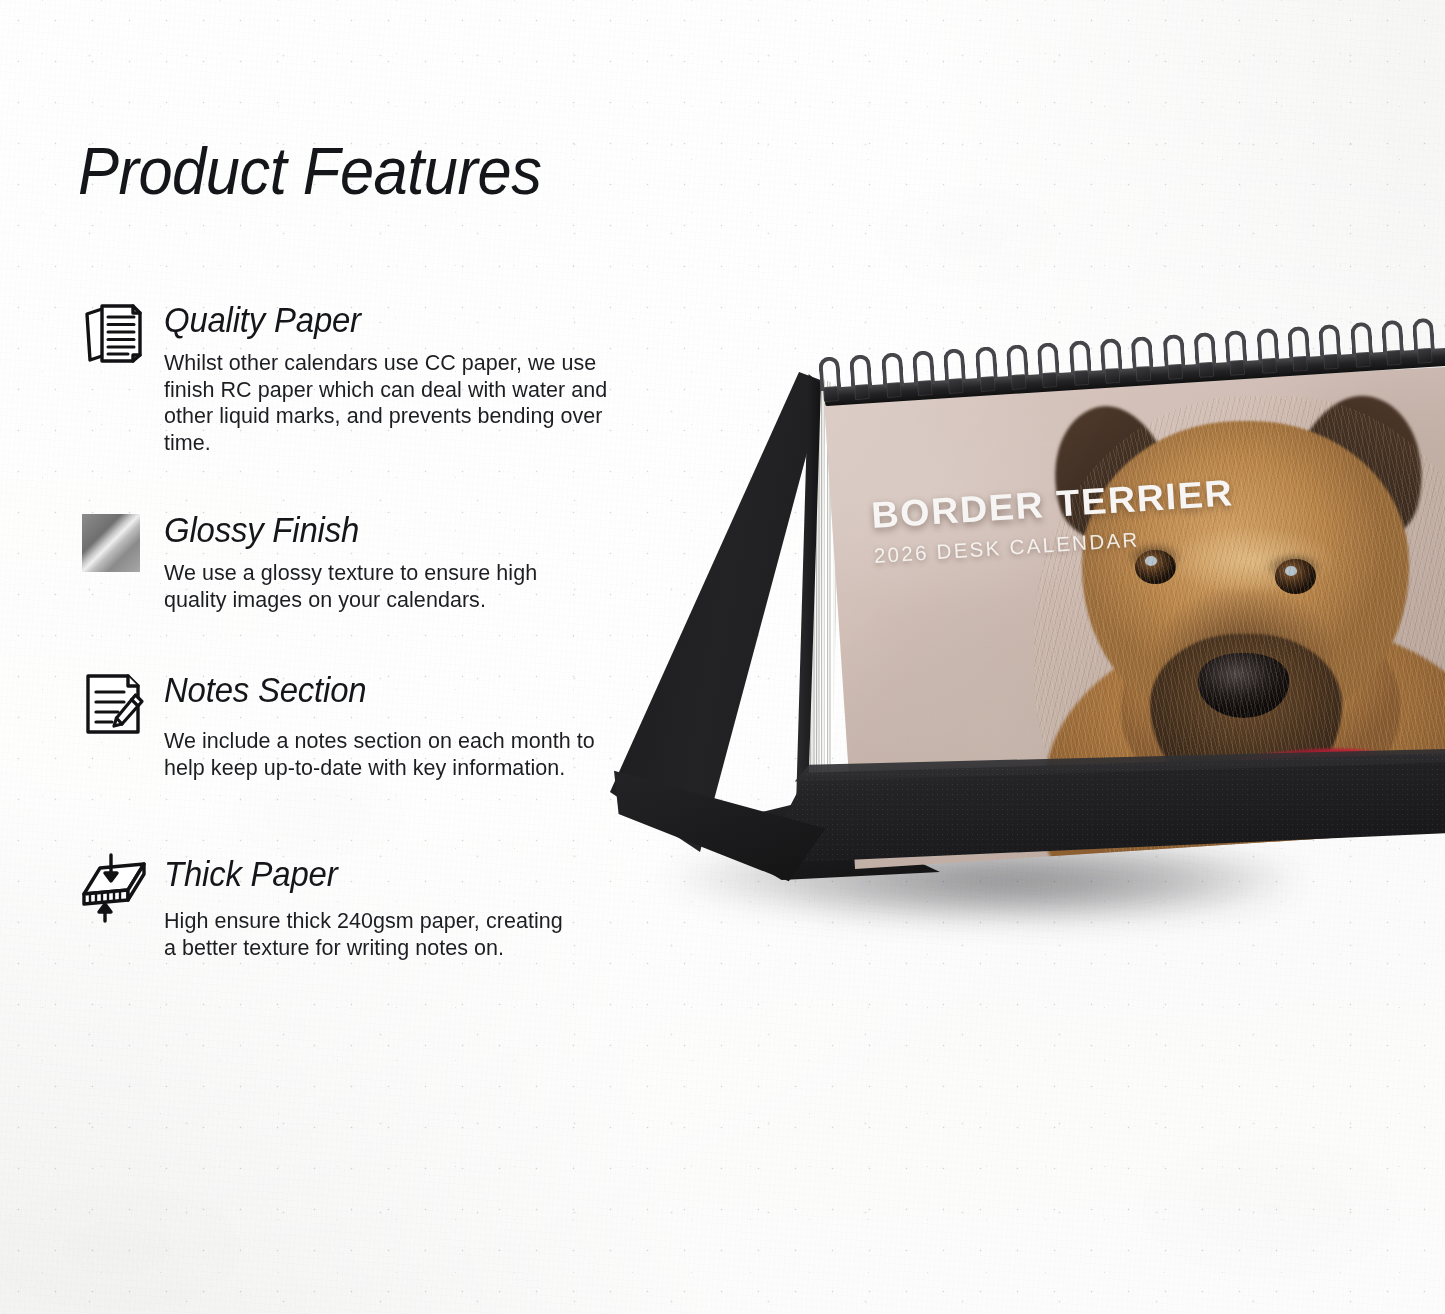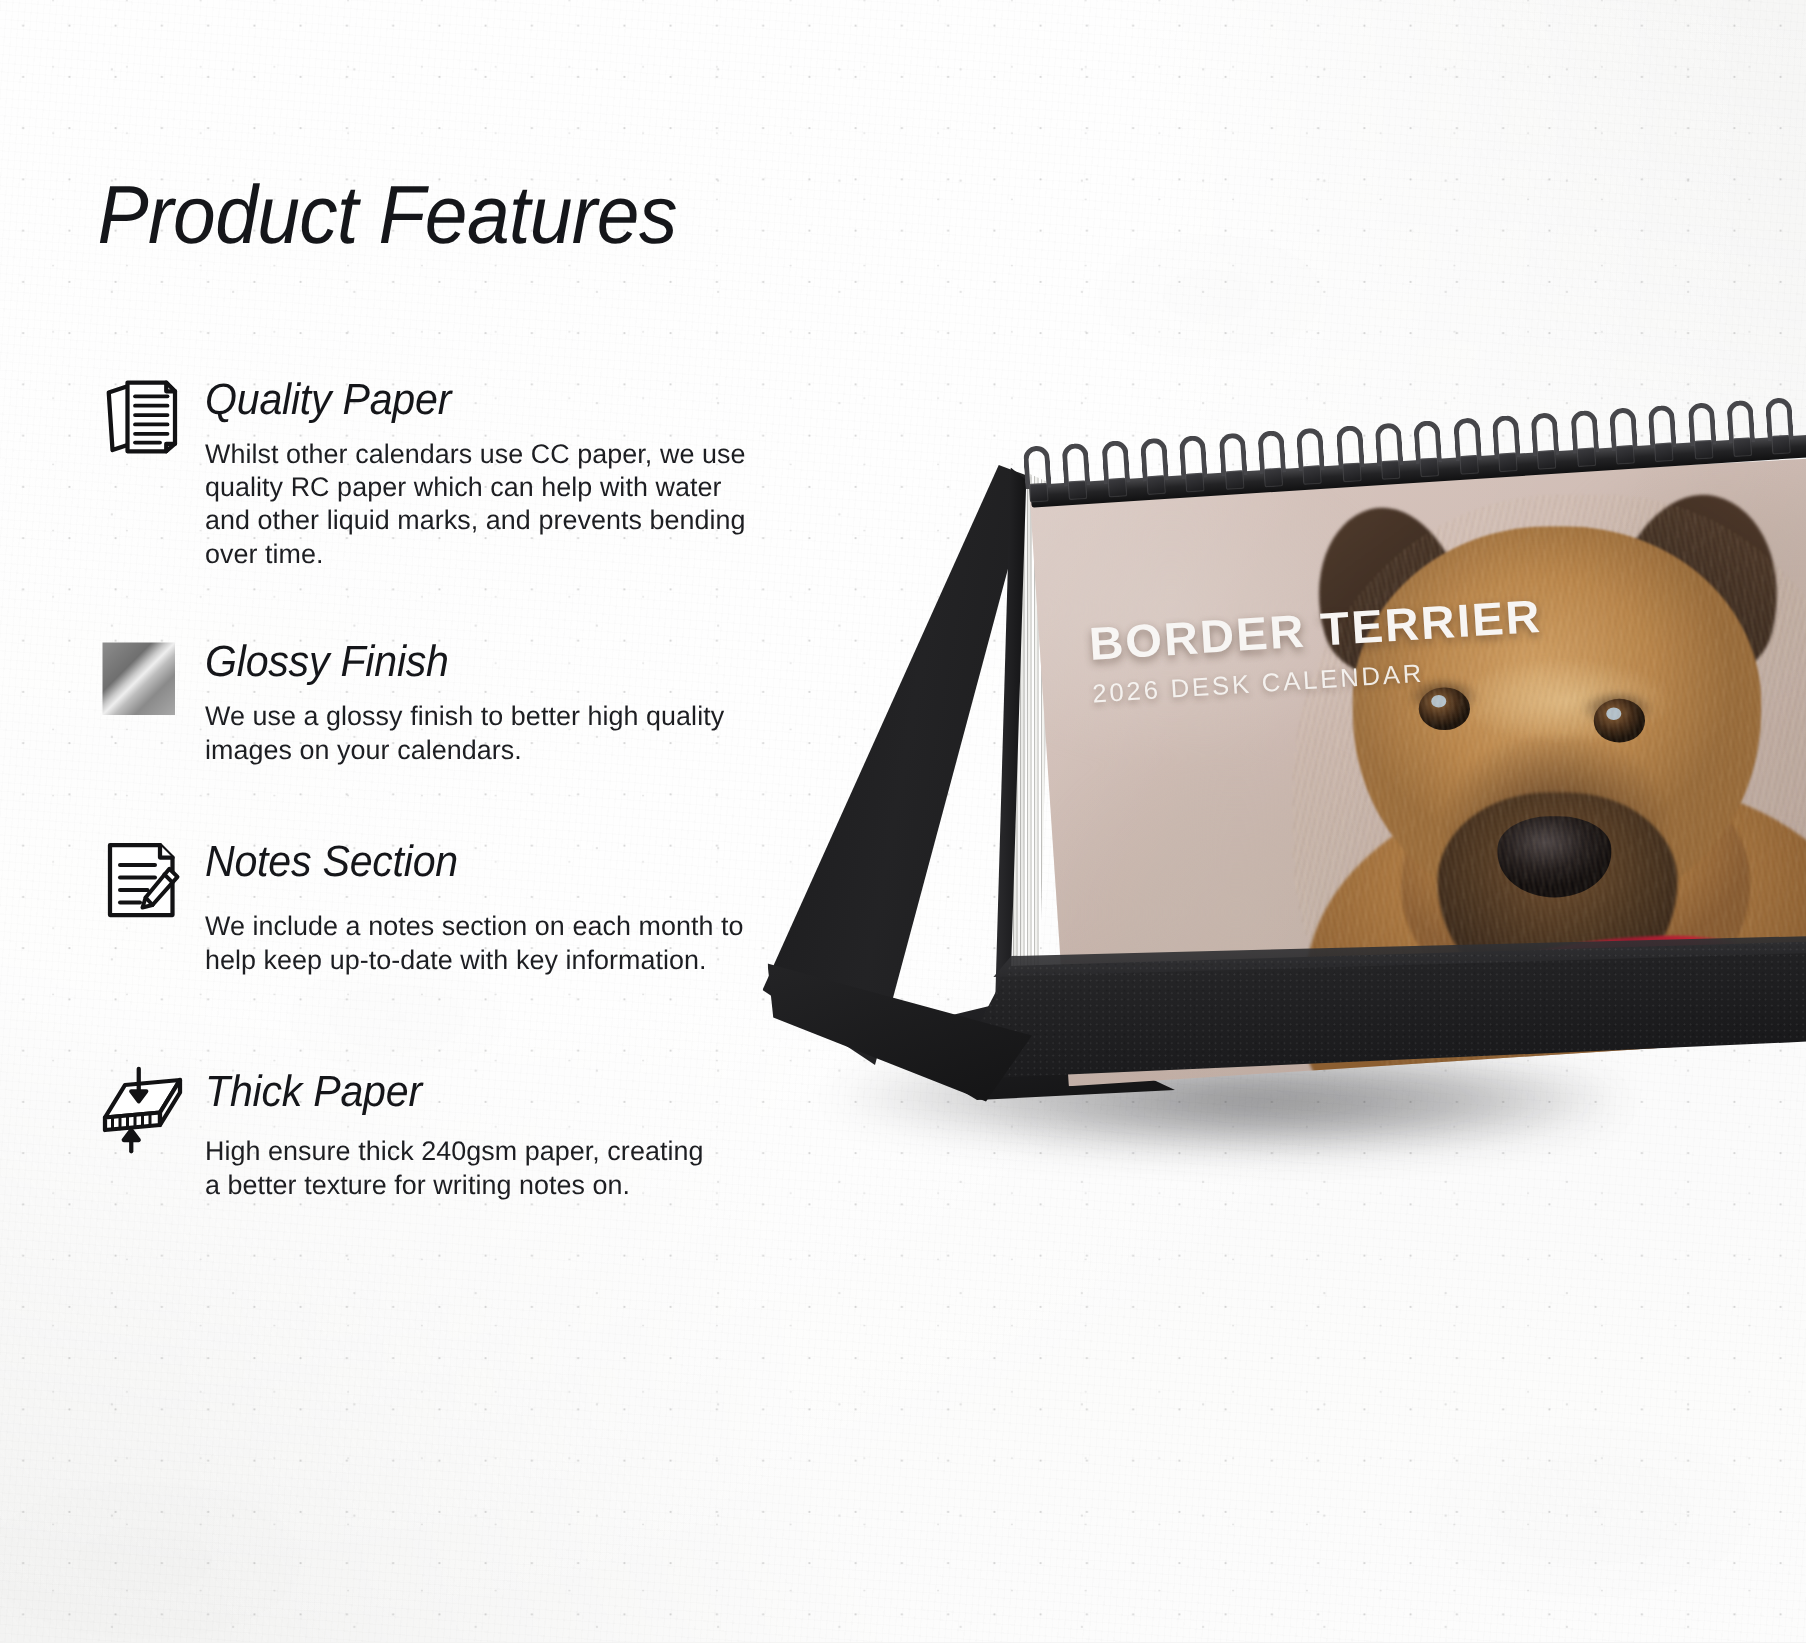--- a/index.html
+++ b/index.html
@@ -345,29 +345,29 @@
           <line x1="30" y1="19" x2="56" y2="19"></line>
           <line x1="30" y1="26.5" x2="56" y2="26.5"></line>
           <line x1="30" y1="34" x2="56" y2="34"></line>
           <line x1="30" y1="41.5" x2="56" y2="41.5"></line>
           <line x1="30" y1="49" x2="56" y2="49"></line>
           <line x1="30" y1="56" x2="50" y2="56"></line>
         </g>
       </svg>
     </div>
     <div class="feature-title">Quality Paper</div>
-    <div class="feature-body">Whilst other calendars use CC paper, we use quality RC paper which can help with water and other liquid marks, and prevents bending over time.</div>
+    <div class="feature-body">Whilst other calendars use CC paper, we use finish RC paper which can deal with water and other liquid marks, and prevents bending over time.</div>
   </div>
 
   <div class="feature" id="feature-1">
     <div class="feature-icon">
       <div id="gloss-swatch"></div>
     </div>
     <div class="feature-title">Glossy Finish</div>
-    <div class="feature-body">We use a glossy finish to better high quality images on your calendars.</div>
+    <div class="feature-body">We use a glossy texture to ensure high quality images on your calendars.</div>
   </div>
 
   <div class="feature" id="feature-2">
     <div class="feature-icon">
       <svg viewBox="0 0 72 72">
         <g fill="#ffffff" stroke="#121214" stroke-width="3.4" stroke-linejoin="round" stroke-linecap="round">
           <path d="M10 8 H50 L60 18 V64 H10 Z"></path>
           <path d="M50 8 V18 H60"></path>
         </g>
         <g stroke="#121214" stroke-width="3.2" stroke-linecap="round">

